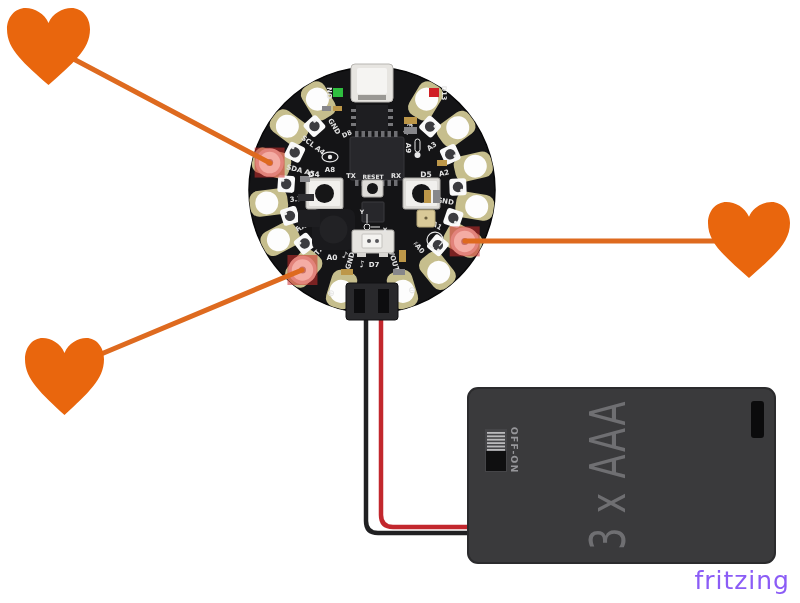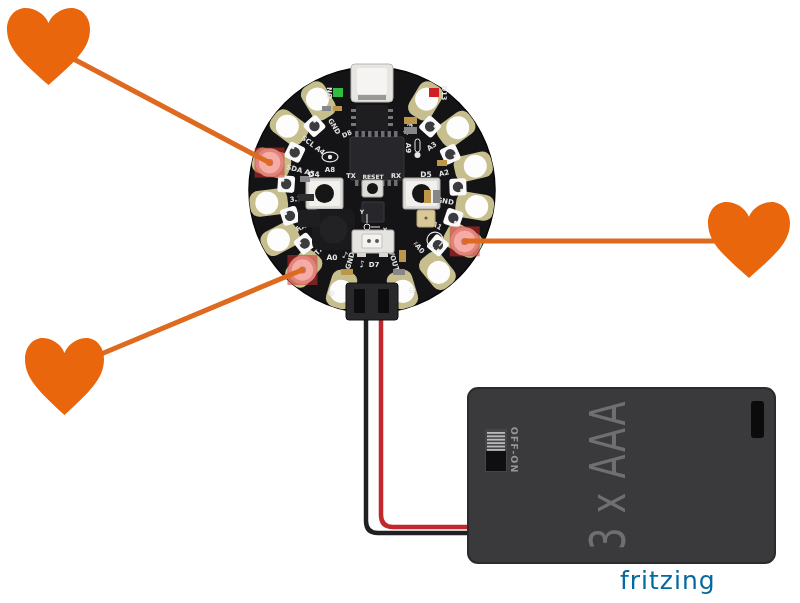--- a/index.html
+++ b/index.html
@@ -1,21 +1,21 @@
 <!DOCTYPE html>
 <html><head>
 <meta charset="utf-8">
 <style>
   html,body{margin:0;padding:0;background:#fff;}
   .canvas{position:relative;width:800px;height:603px;background:#ffffff;overflow:hidden;
           font-family:"DejaVu Sans",sans-serif;}
   #scene{position:absolute;left:0;top:0;}
   #scene text{font-family:"DejaVu Sans",sans-serif;}
-  .watermark{position:absolute;left:620px;top:566px;width:170px;
-             font-size:25px;letter-spacing:1px;color:#0369a1;font-weight:500;}
+  .watermark{position:absolute;left:620px;top:566px;width:170px;text-align:right;
+             font-size:25px;letter-spacing:1px;color:#8b5cf6;font-weight:500;}
 </style>
 </head>
 <body>
 
 <div class="canvas">
   <svg id="scene" width="800" height="603" viewBox="0 0 800 603">
       <path d="M366,312 L366,521 Q366,533 378,533 L482,533" stroke="#202022" stroke-width="4.5" fill="none" stroke-linecap="round"></path>
       <path d="M381,312 L381,515 Q381,527 393,527 L482,527" stroke="#C2272D" stroke-width="4.5" fill="none" stroke-linecap="round"></path>
       <g>
         <rect x="468" y="388" width="307" height="175" rx="10" fill="#3A3A3C" stroke="#2B2B2D" stroke-width="2"></rect>

